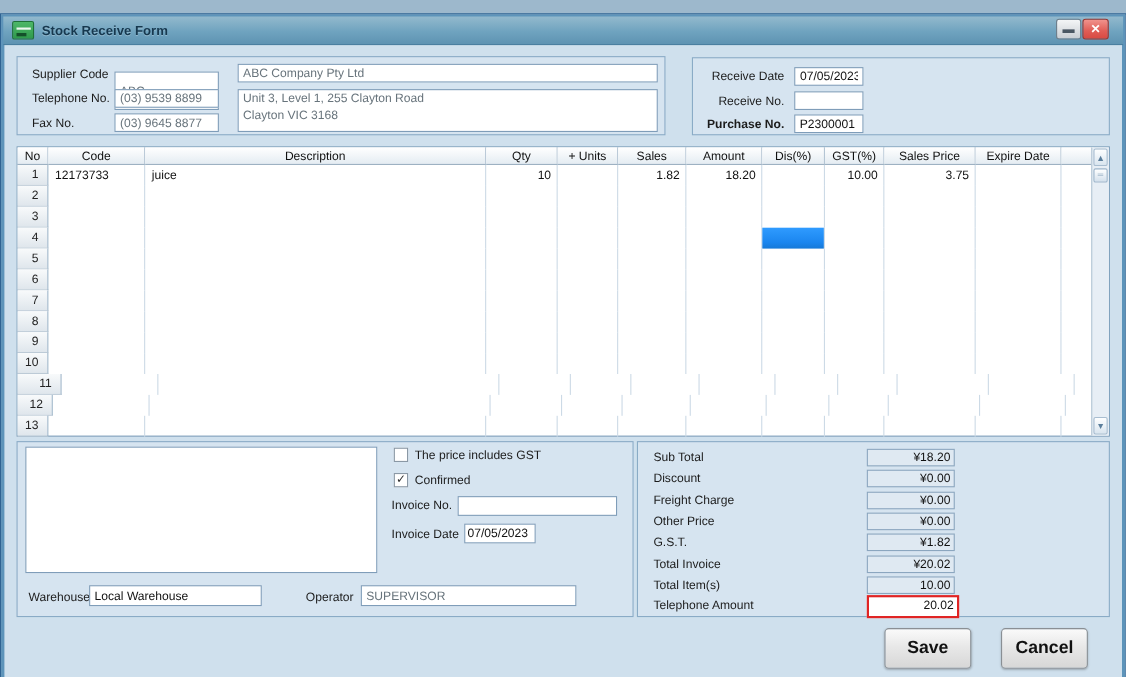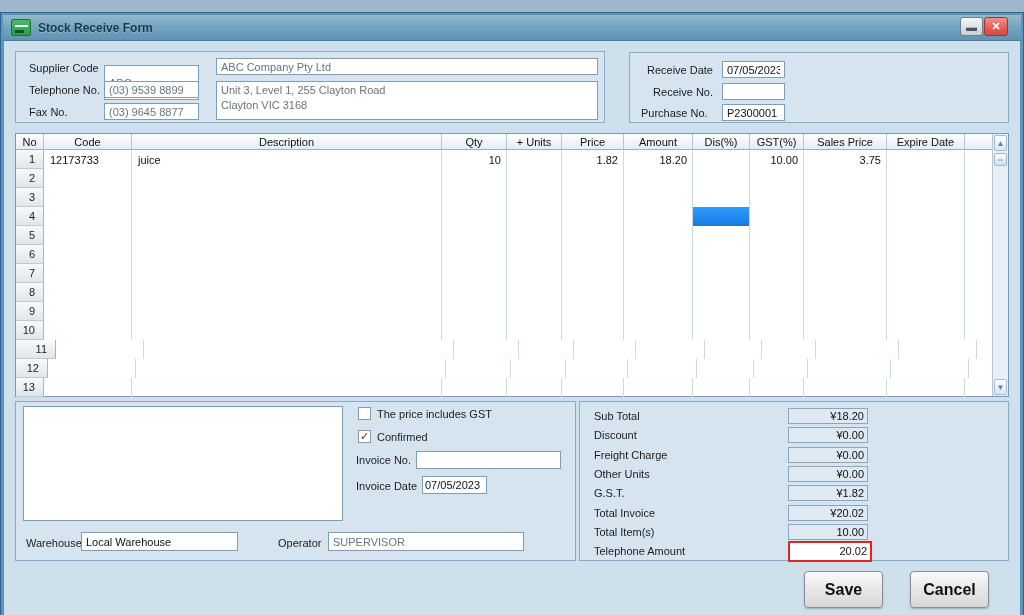--- a/index.html
+++ b/index.html
@@ -85,31 +85,31 @@
   <div class="lbl" style="left:28px;top:93px;">Fax No.</div>
   <input class="fld ro" style="left: 103px; top: 90px; width: 95px; height: 17px;" value="(03) 9645 8877">
   <input class="fld ro" style="left: 215px; top: 45px; width: 382px; height: 17px;" value="ABC Company Pty Ltd">
   <div class="fld ro addr" style="left:215px;top:68px;width:382px;height:39px;"><span>Unit 3, Level 1, 255 Clayton Road</span><br><span>Clayton VIC 3168</span></div>
 
   <div class="panel" style="left:628px;top:39px;width:380px;height:71px;"></div>
   <div class="lbl" style="left:640px;top:51px;width:72px;text-align:right;">Receive Date</div>
   <input class="fld" style="left: 721px; top: 48px; width: 63px; height: 17px;" value="07/05/2023">
   <div class="lbl" style="left:640px;top:73px;width:72px;text-align:right;">Receive No.</div>
   <input class="fld" style="left: 721px; top: 70px; width: 63px; height: 17px;" value="">
-  <div class="lbl" style="left:640px;top:94px;width:72px;">Purchase No.</div>
+  <div class="lbl" style="left:640px;top:94px;width:72px;text-align:right;font-weight:bold;">Purchase No.</div>
   <input class="fld" style="left: 721px; top: 91px; width: 63px; height: 17px;" value="P2300001">
 
   <div id="grid">
     <div id="grid-header">
         <div class="hcell" style="width: 28px;">No</div>
         <div class="hcell" style="width: 88px;">Code</div>
         <div class="hcell" style="width: 310px;">Description</div>
         <div class="hcell" style="width: 65px;">Qty</div>
         <div class="hcell" style="width: 55px;">+ Units</div>
-        <div class="hcell" style="width: 62px;">Price</div>
+        <div class="hcell" style="width: 62px;">Sales</div>
         <div class="hcell" style="width: 69px;">Amount</div>
         <div class="hcell" style="width: 57px;">Dis(%)</div>
         <div class="hcell" style="width: 54px;">GST(%)</div>
         <div class="hcell" style="width: 83px;">Sales Price</div>
         <div class="hcell" style="width: 78px;">Expire Date</div>
         <div class="hcell" style="width: 29px; border-right: none;"></div>
       </div>
     <div id="grid-body">
         <div class="grow">
           <div class="cell rowhead" style="width: 28px;">1</div>
@@ -329,21 +329,21 @@
           <div class="vbox">¥0.00</div>
         </div>
       </div>
       <div class="trow" style="top: 44px;">
         <span class="tl">Freight Charge</span>
         <div style="width: 206px; display: flex; justify-content: flex-start;">
           <div class="vbox">¥0.00</div>
         </div>
       </div>
       <div class="trow" style="top: 63px;">
-        <span class="tl">Other Units</span>
+        <span class="tl">Other Price</span>
         <div style="width: 206px; display: flex; justify-content: flex-start;">
           <div class="vbox">¥0.00</div>
         </div>
       </div>
       <div class="trow" style="top: 82px;">
         <span class="tl">G.S.T.</span>
         <div style="width: 206px; display: flex; justify-content: flex-start;">
           <div class="vbox">¥1.82</div>
         </div>
       </div>

